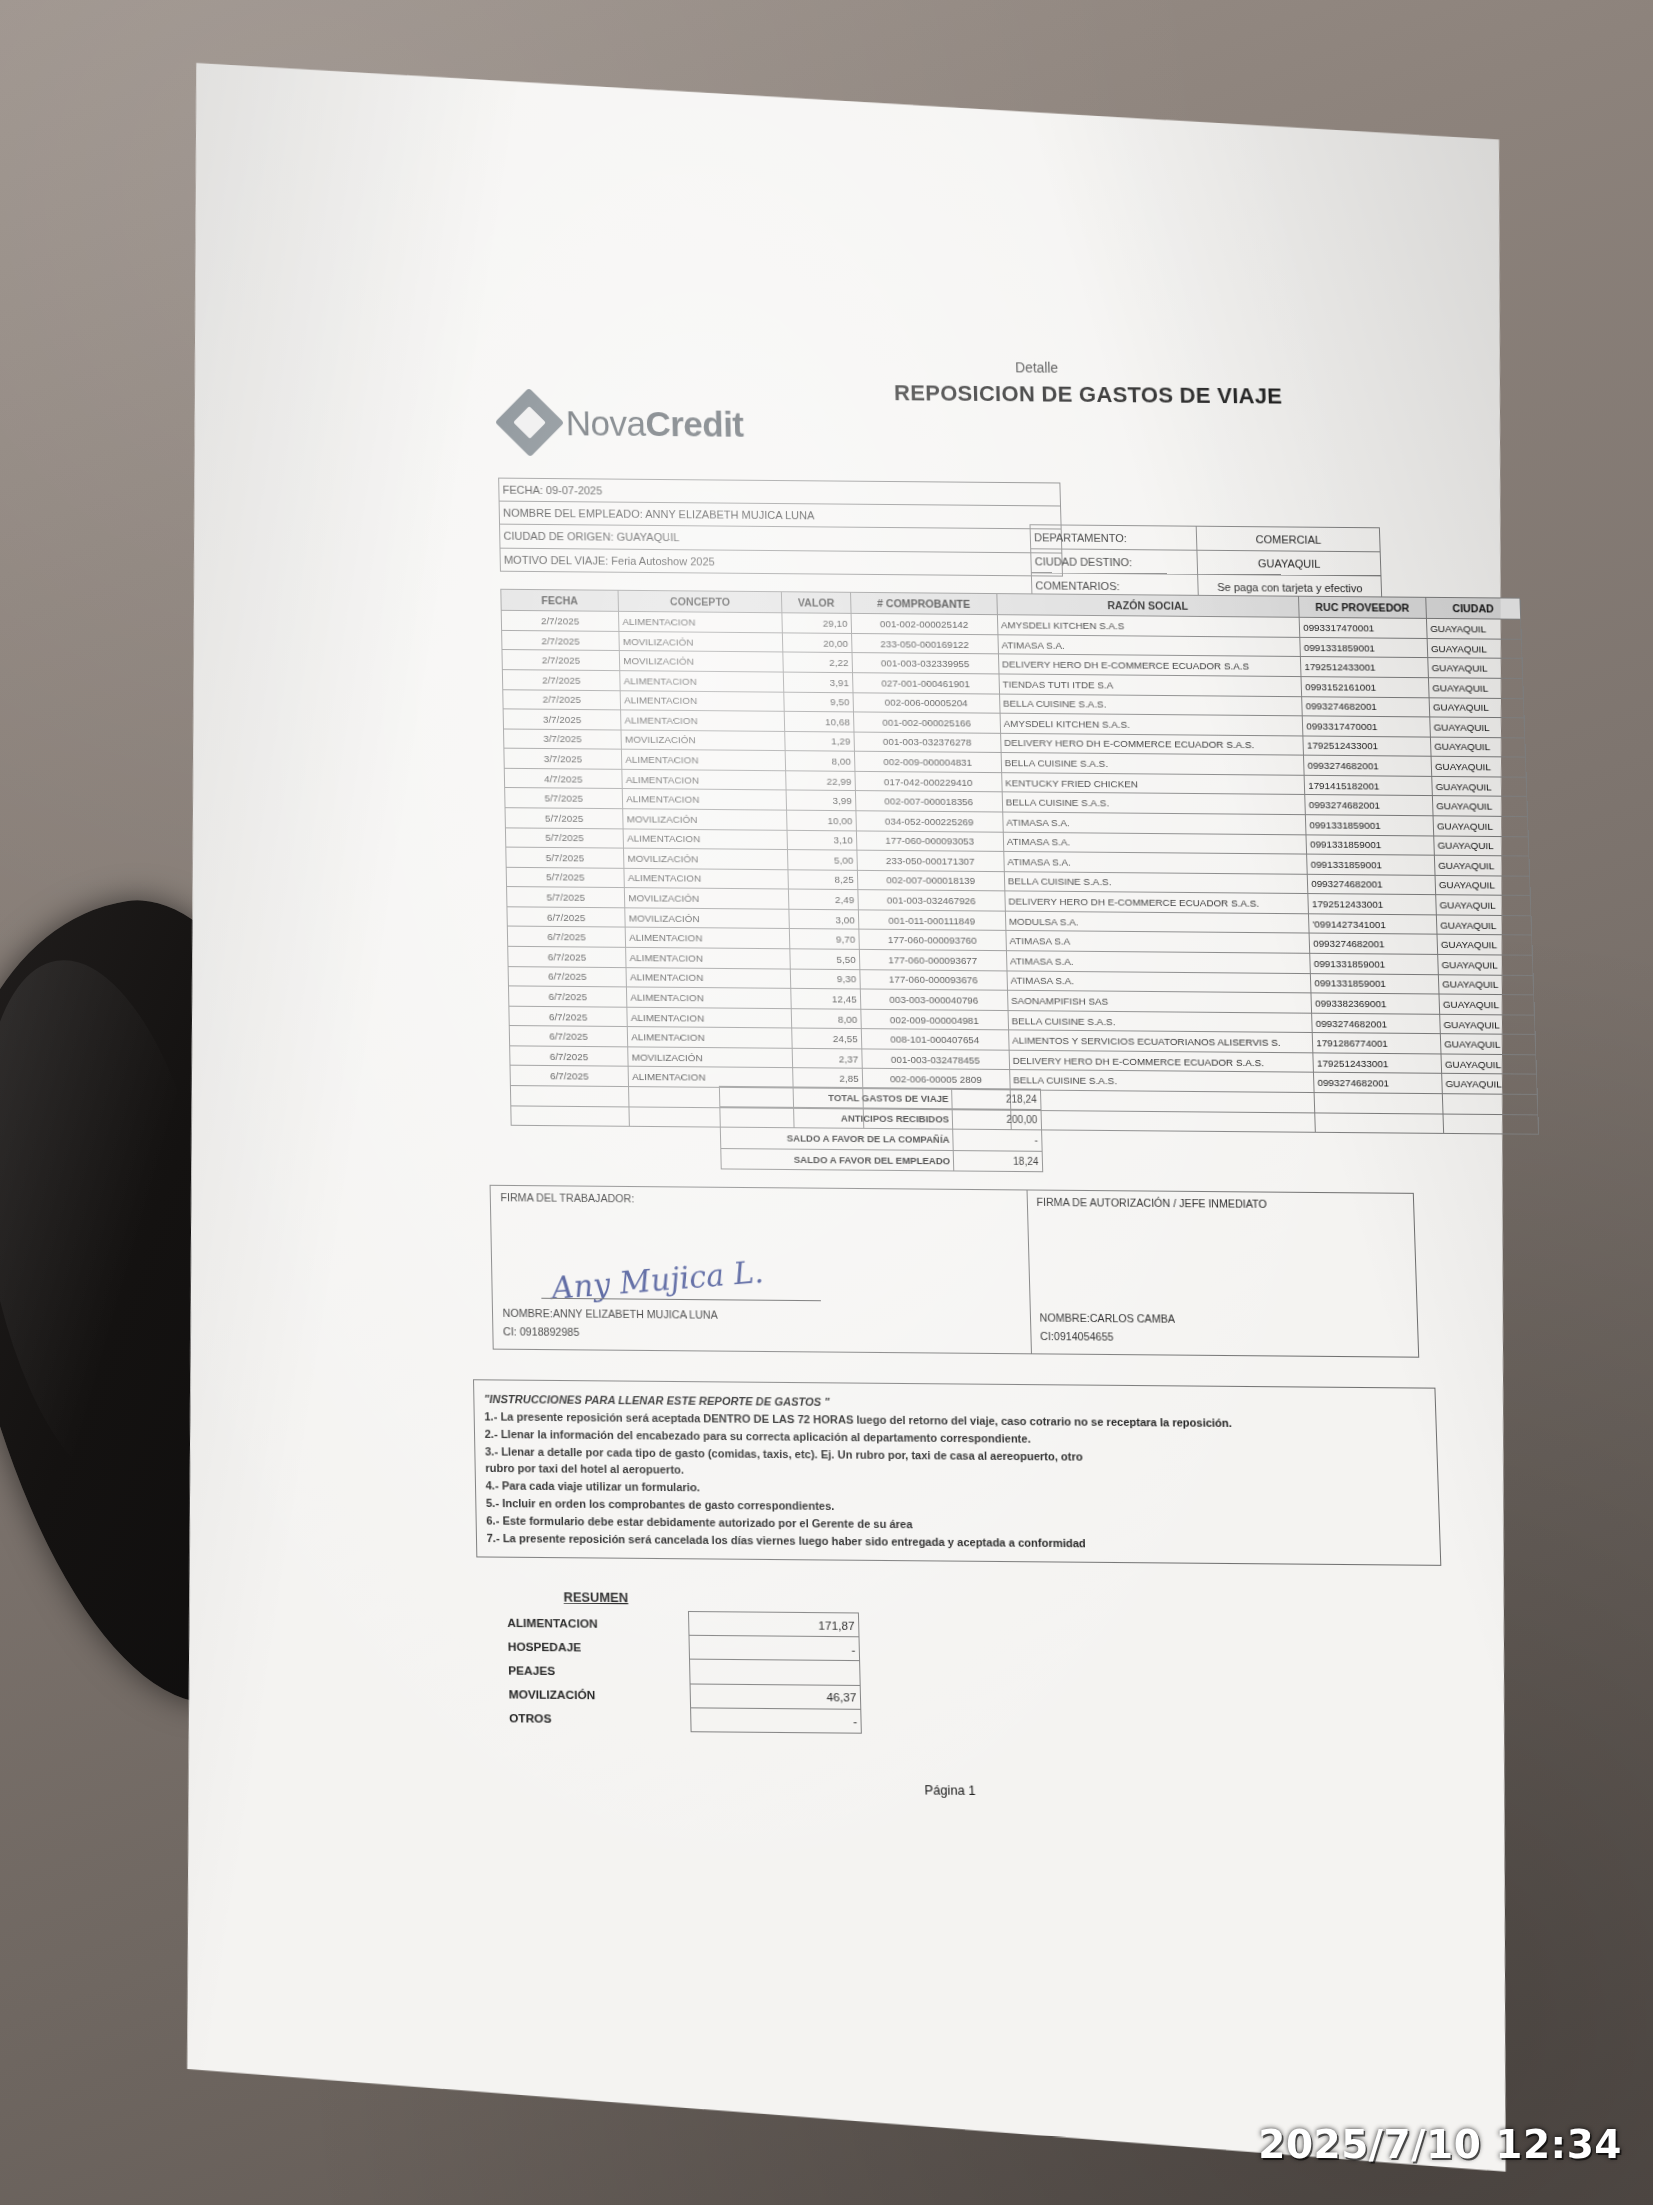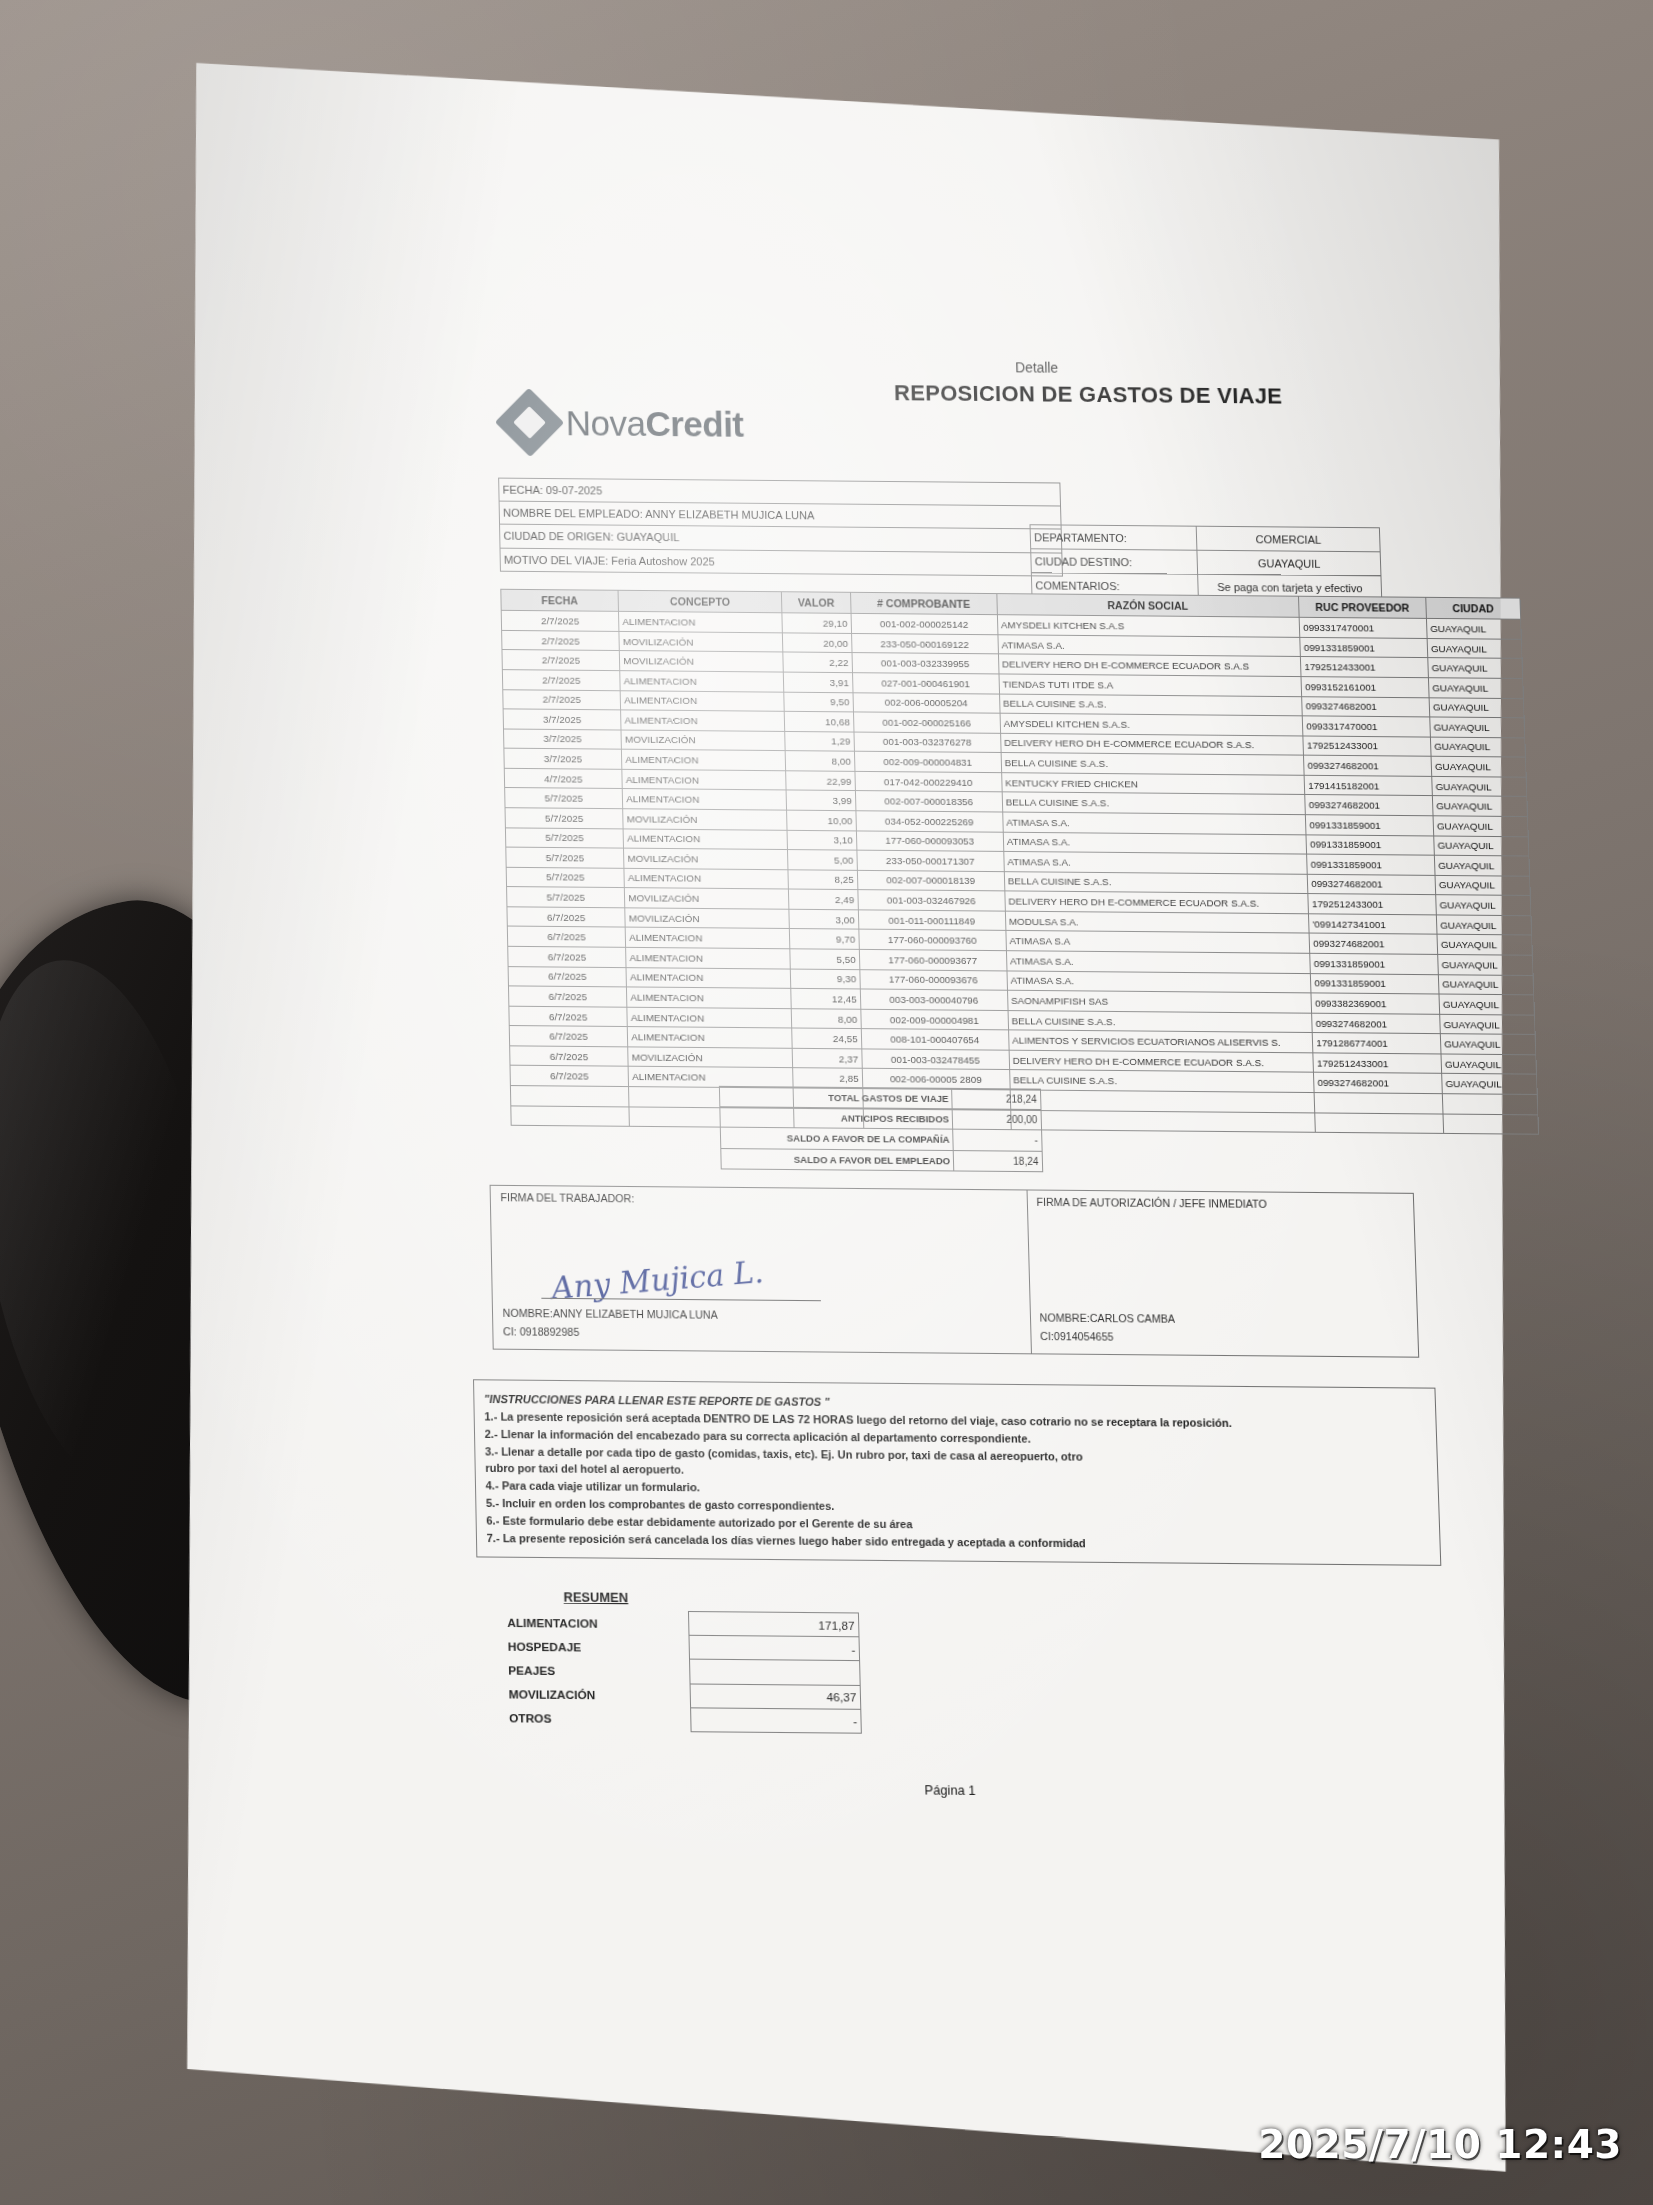--- a/index.html
+++ b/index.html
@@ -528,14 +528,14 @@
             <td class="v">-</td>
           </tr>
         </tbody>
     </table>
 
     <div class="c" id="pagina">Página 1</div>
   </div>
   <div id="sheetShade"></div>
 </div>
 
-<div id="ts">2025/7/10 12:43</div>
+<div id="ts">2025/7/10 12:34</div>
 
 
 </body></html>

